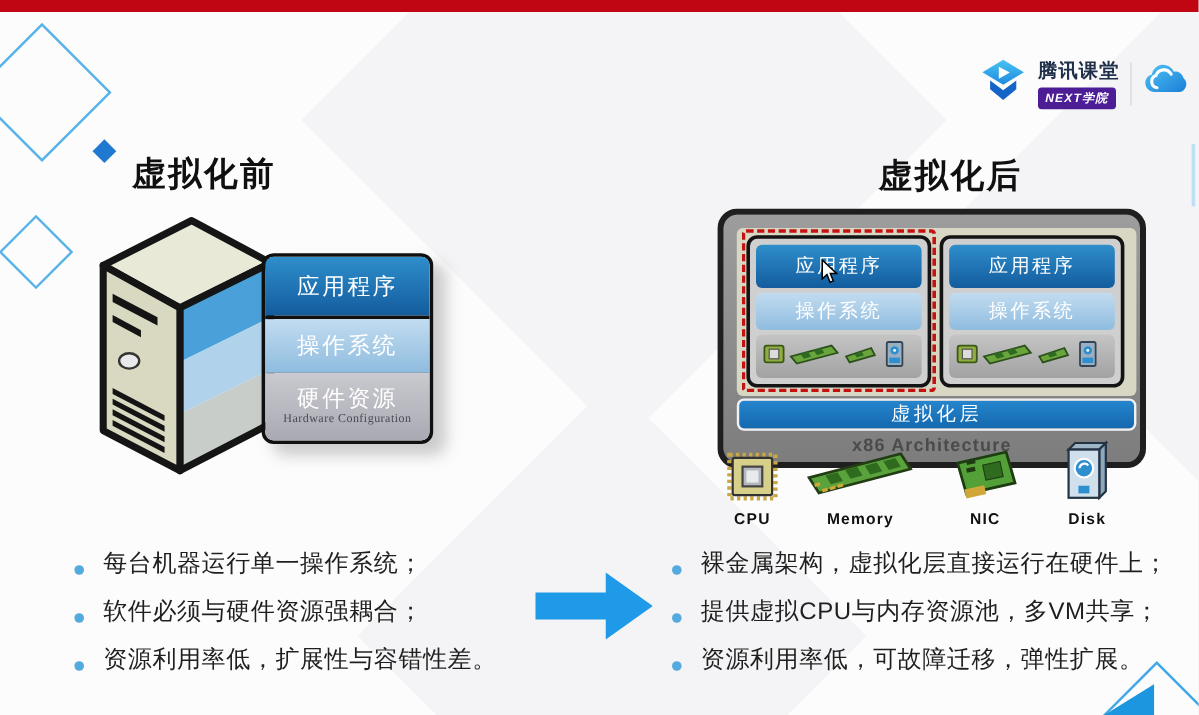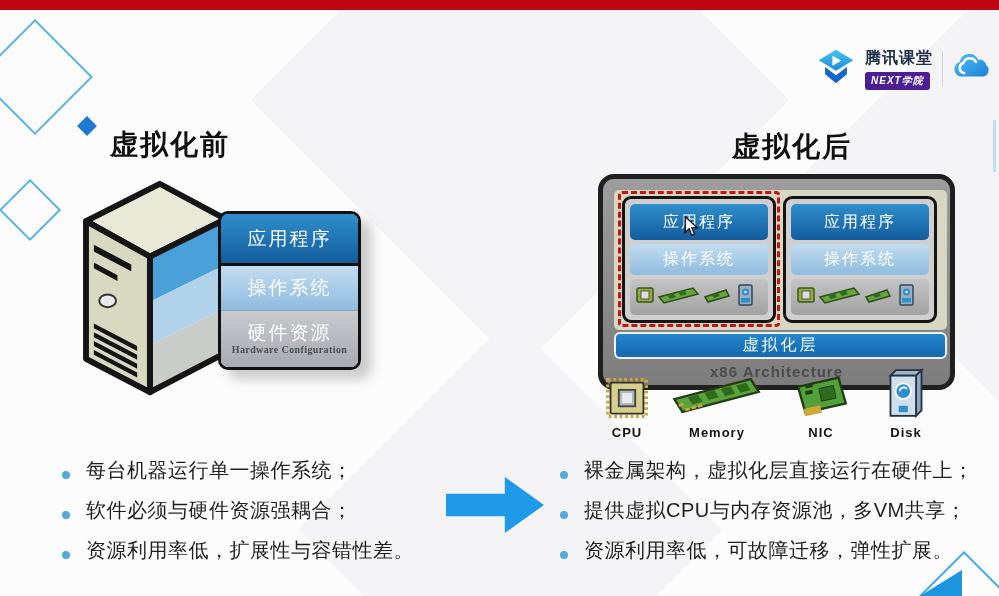--- a/index.html
+++ b/index.html
@@ -50,21 +50,21 @@
     box-shadow:10px 9px 12px rgba(110,110,110,.35);
     font-family:"Liberation Serif",serif;
   }
   .stack-app{height:49px;background:linear-gradient(180deg,#2f8ecb,#135c9e);border-bottom:3px solid #101010;
     color:#fff;font-size:19px;display:flex;align-items:center;justify-content:center;letter-spacing:2px;}
   .stack-os{height:44px;background:linear-gradient(180deg,#c2dcf0,#8fbcdf);border-bottom:1px solid #8aa6bb;
     color:#fff;font-size:19px;display:flex;align-items:center;justify-content:center;letter-spacing:2px;}
   .stack-hw{height:56px;background:linear-gradient(180deg,#c9c9cf,#a9a9b3);
     color:#fff;display:flex;flex-direction:column;align-items:center;justify-content:center;}
   .stack-hw .zh{font-size:19px;letter-spacing:2px;line-height:22px;}
-  .stack-hw .en{font-size:10px;color:#4a4a52;font-weight:700;letter-spacing:.4px;line-height:12px;}
+  .stack-hw .en{font-size:10px;color:#4a4a52;font-weight:400;letter-spacing:.4px;line-height:12px;}
 
   
   .after-box{
     position:absolute;left:598px;top:174px;width:357px;height:216px;z-index:2;
     background:linear-gradient(180deg,#9d9d9d,#7d7d7d);
     border:5px solid #1f1f1f;border-radius:16px;box-sizing:border-box;
   }
   .khaki{position:absolute;left:11px;top:11px;width:333px;height:140px;background:#d7d7c3;border-radius:5px;}
   .vm{
     position:absolute;top:6px;width:154px;height:127px;box-sizing:border-box;

